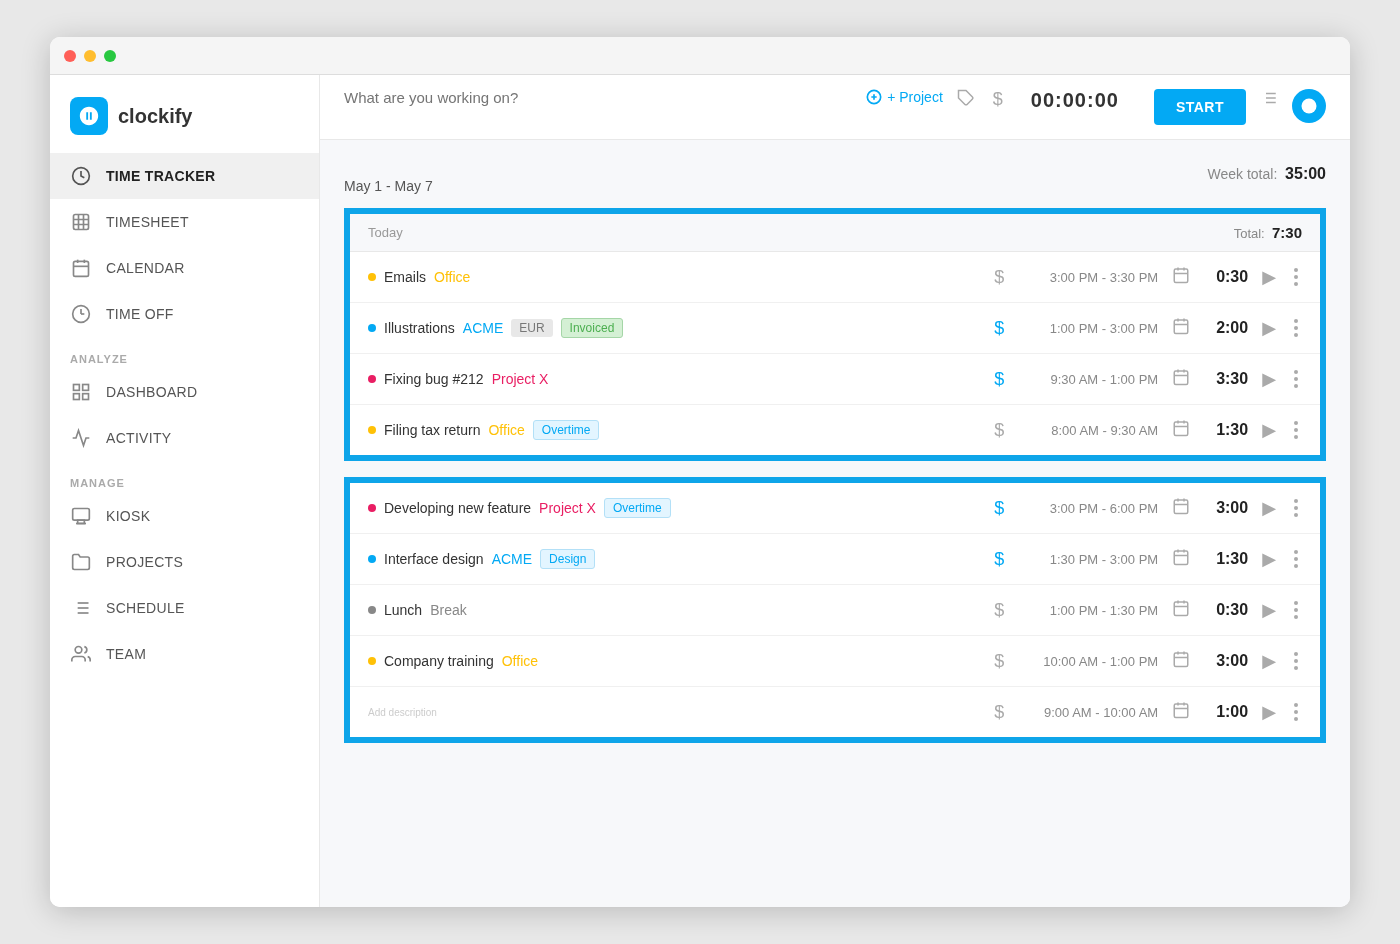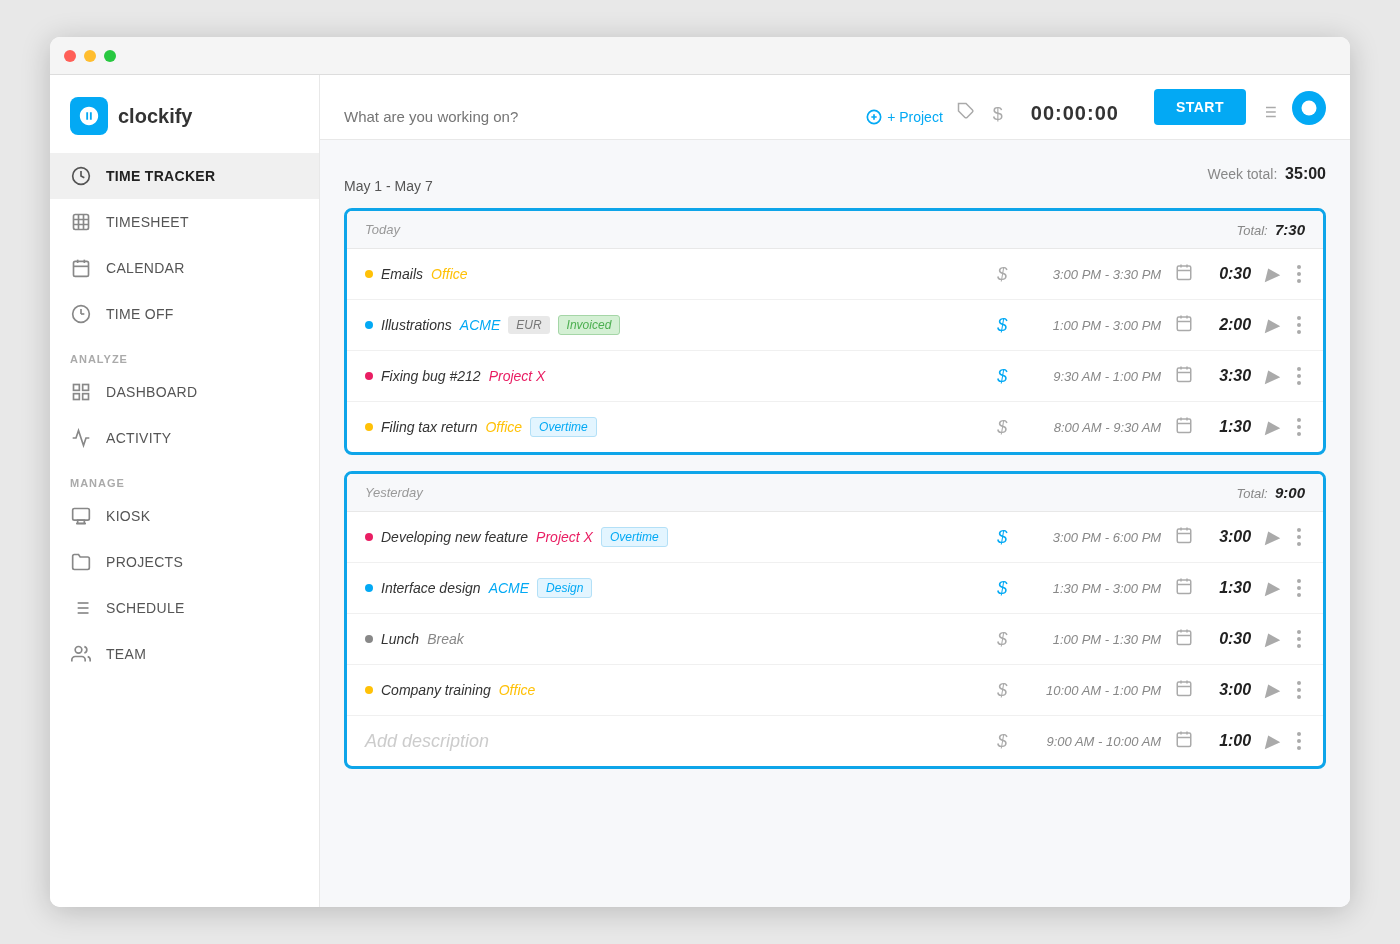--- a/index.html
+++ b/index.html
@@ -27,40 +27,40 @@
     .sidebar-item.active { background: #f0f0f0; font-weight: 600; color: #222; }
     .sidebar-item .icon { width: 22px; height: 22px; display: flex; align-items: center; justify-content: center; color: #888; flex-shrink: 0; }
     .sidebar-item.active .icon { color: #555; }
     .sidebar-section-label { padding: 16px 20px 4px; font-size: 11px; color: #aaa; font-weight: 600; letter-spacing: 1px; text-transform: uppercase; }
     .sidebar-item .chevron { margin-left: auto; color: #aaa; font-size: 12px; }
 
     
     .main { flex: 1; background: #f7f8fa; display: flex; flex-direction: column; overflow: hidden; }
 
     
-    .topbar { background: #fff; border-bottom: 1px solid #e8e8e8; padding: 14px 24px; display: flex; align-items: flex-end; gap: 10px; }
+    .topbar { background: #fff; border-bottom: 1px solid #e8e8e8; padding: 14px 24px; display: flex; align-items: flex-start; gap: 10px; }
     .topbar-input { flex: 1; border: none; outline: none; font-size: 15px; color: #aaa; background: transparent; }
     .topbar-project-btn { display: flex; align-items: center; gap: 5px; color: #03a9f4; font-size: 14px; font-weight: 500; cursor: pointer; white-space: nowrap; }
     .topbar-icon { color: #aaa; cursor: pointer; font-size: 18px; padding: 0 4px; }
     .topbar-dollar { color: #aaa; font-size: 18px; cursor: pointer; padding: 0 4px; }
     .topbar-timer { font-size: 20px; font-weight: 600; color: #333; letter-spacing: 1px; padding: 0 14px; }
     .topbar-start-btn { background: #03a9f4; color: #fff; border: none; padding: 10px 22px; border-radius: 4px; font-size: 14px; font-weight: 700; cursor: pointer; letter-spacing: 0.5px; margin-left: 11px; }
     .topbar-list-icon { color: #aaa; cursor: pointer; font-size: 16px; padding: 0 4px; }
     .topbar-clock-icon { width: 34px; height: 34px; background: #03a9f4; border-radius: 50%; display: flex; align-items: center; justify-content: center; cursor: pointer; }
     .topbar-clock-icon svg { fill: #fff; width: 18px; height: 18px; }
 
     
     .content { flex: 1; overflow-y: auto; padding: 0 24px 24px; }
     .week-row { display: flex; align-items: center; justify-content: space-between; padding: 14px 0; }
     .week-label { font-size: 14px; color: #555; font-weight: 500; margin-top: 24px; }
     .week-total { font-size: 14px; color: #888; }
     .week-total strong { color: #222; font-size: 16px; font-weight: 700; }
 
     
-    .day-section { background: #fff; border-radius: 8px; margin-bottom: 16px; border: 3px solid #0ea5e9; overflow: hidden; font-style: italic; }
+    .day-section { background: #fff; border-radius: 0; margin-bottom: 16px; border: 6px solid #0ea5e9; overflow: hidden; }
     .day-header { background: #f7f8fa; border-bottom: 1px solid #e8e8e8; padding: 10px 18px; display: flex; align-items: center; justify-content: space-between; }
     .day-header-label { font-size: 13px; color: #999; }
     .day-header-total { font-size: 13px; color: #888; }
     .day-header-total strong { color: #222; font-size: 15px; font-weight: 700; }
 
     
     .entry-row { display: flex; align-items: center; padding: 14px 18px; border-bottom: 1px solid #f0f0f0; gap: 10px; }
     .entry-row:last-child { border-bottom: none; }
     .entry-desc { flex: 1; display: flex; align-items: center; gap: 8px; font-size: 14px; color: #333; flex-wrap: wrap; min-width: 0; }
     .entry-desc .name { font-weight: 500; white-space: nowrap; }
@@ -74,21 +74,21 @@
 
     .entry-dollar { color: #aaa; font-size: 18px; cursor: pointer; padding: 0 4px; flex-shrink: 0; }
     .entry-dollar.active { color: #03a9f4; }
     .entry-time-range { font-size: 13px; color: #888; white-space: nowrap; min-width: 140px; text-align: right; }
     .entry-cal { color: #aaa; font-size: 16px; cursor: pointer; padding: 0 4px; flex-shrink: 0; }
     .entry-duration { font-size: 16px; font-weight: 700; color: #222; min-width: 44px; text-align: right; }
     .entry-play { color: #aaa; cursor: pointer; font-size: 18px; padding: 0 4px; flex-shrink: 0; }
     .entry-more { color: #aaa; cursor: pointer; font-size: 16px; padding: 0 4px; flex-shrink: 0; display: flex; flex-direction: column; gap: 3px; align-items: center; }
     .more-dot { width: 4px; height: 4px; background: #aaa; border-radius: 50%; }
 
-    .add-desc { color: #ccc; font-size: 18px; }
+    .add-desc { color: #ccc; font-size: 10px; }
   </style>
 </head>
 <body>
 
 <div class="window">
 
   <div class="titlebar">
     <div class="dot dot-red"></div>
     <div class="dot dot-yellow"></div>
     <div class="dot dot-green"></div>
@@ -374,27 +374,20 @@
             <span class="entry-play">▶</span>
             <div class="entry-more">
                 <div class="more-dot"></div>
                 <div class="more-dot"></div>
                 <div class="more-dot"></div>
               </div>
           </div>
         </div>
 
         <div class="day-section">
-          <div class="day-header">
-            <span class="day-header-label">Yesterday</span>
-            <span class="day-header-total">
-              <span>Total:</span>
-              &nbsp;<strong>9:00</strong>
-            </span>
-          </div>
 
           <div class="entry-row">
             <div class="entry-desc">
               <span class="entry-dot" style="background:#e91e63"></span>
               <span class="name">Developing new feature</span>
               <span class="entry-project" style="color:#e91e63">Project X</span>
               <span class="entry-badge badge-overtime">Overtime</span>
             </div>
             <span class="entry-dollar active">$</span>
             <span class="entry-time-range">3:00 PM - 6:00 PM</span>

